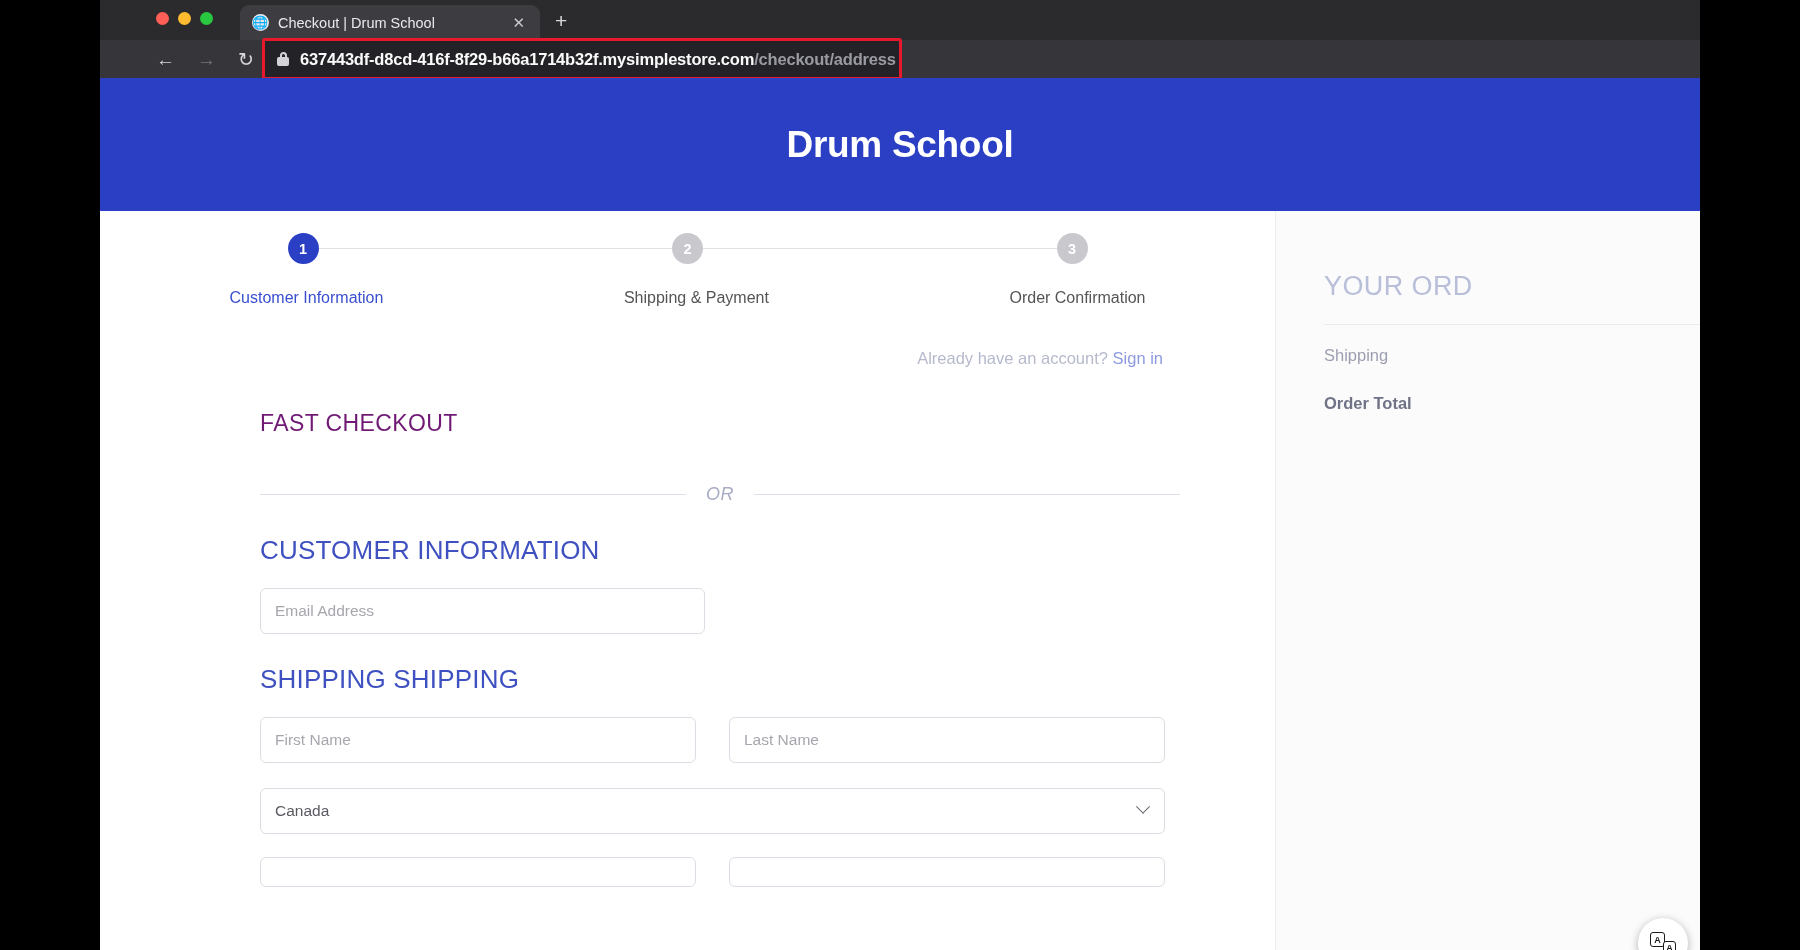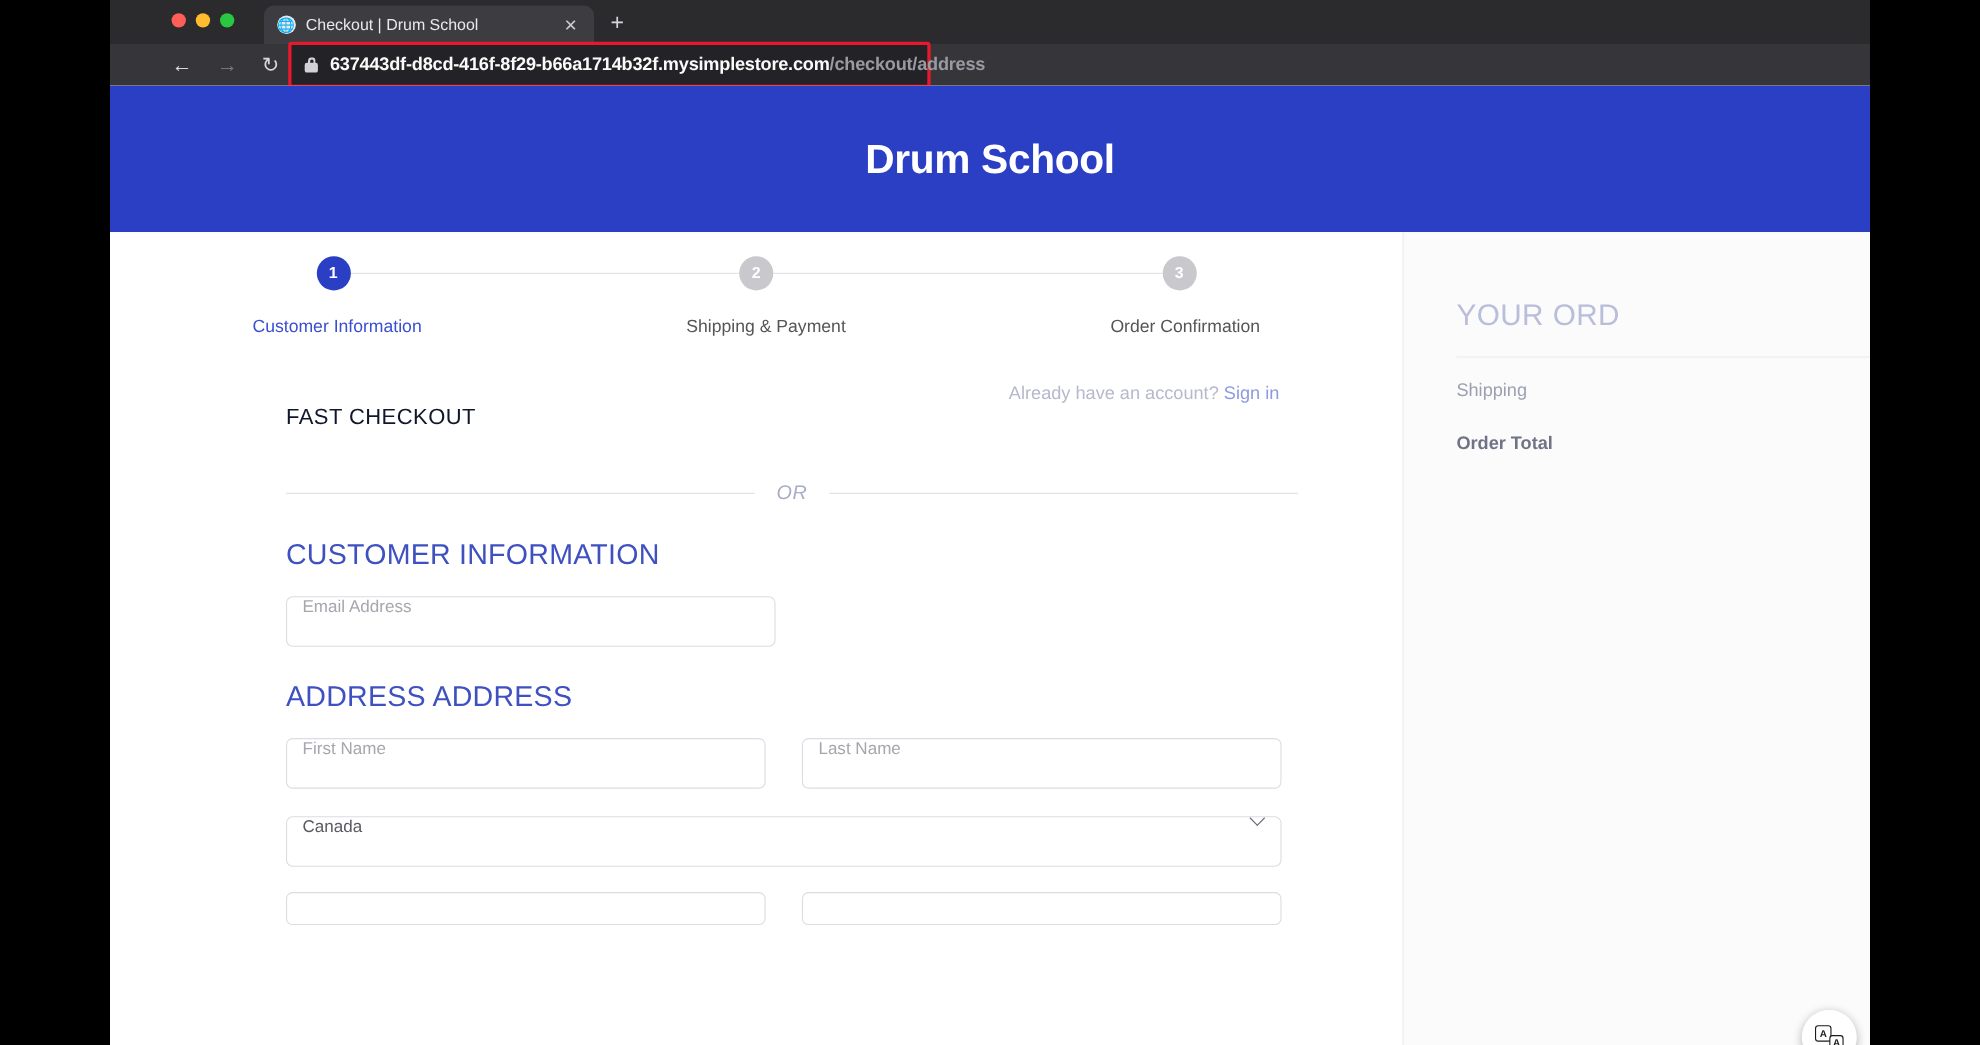--- a/index.html
+++ b/index.html
@@ -51,21 +51,21 @@
   
   .toolbar {
     position:relative; height:38px; background:#35353a;
     display:flex; align-items:center; padding-left:56px; gap:22px;
   }
   .navbtn { color:#d7d7dc; font-size:19px; line-height:1; }
   .navbtn.fwd { color:#76767d; }
 
   .omnibox-wrap {
     position:absolute; left:162px; top:-2px;
-    width:584px; height:42px;
+    width:640px; height:42px;
     border:3px solid #e8192c; border-radius:3px;
     background:#232327;
     display:flex; align-items:center; padding:0 12px; gap:11px;
   }
   .lock { width:12px; height:14px; position:relative; flex:0 0 auto; }
   .lock .body { position:absolute; bottom:0; left:0; width:12px; height:9px; background:#d2d2d7; border-radius:2px; }
   .lock .shackle { position:absolute; top:0; left:2.5px; width:7px; height:7px;
      border:2px solid #d2d2d7; border-bottom:none; border-radius:4px 4px 0 0; }
   .url { font-size:16.5px; font-weight:bold; white-space:nowrap; letter-spacing:-.2px; }
   .url .host { color:#fafafa; }
@@ -118,21 +118,21 @@
   
   .signin-row {
     margin:42px 0 0 0; padding-right:112px;
     text-align:right; font-size:16.5px; color:#b6b9cc;
   }
   .signin-row .link { color:#8e9ae0; }
 
   
   .section-wrap { padding:0 0 0 160px; }
   .fast-checkout {
-    font-size:20px; color:#0f172a;
+    margin-top:42px; font-size:23px; color:#701a75;
     letter-spacing:.4px; font-weight:400;
   }
 
   .or-row {
     margin-top:47px; width:920px;
     display:flex; align-items:center; gap:20px;
   }
   .or-line { flex:1 1 auto; height:1px; background:#dddfe8; }
   .or-text { font-size:18px; color:#a8acc4; font-style:italic; letter-spacing:.5px; }
 
@@ -140,21 +140,21 @@
     margin-top:30px; font-size:26px; color:#3f51c0;
     letter-spacing:.2px; font-weight:400;
   }
   .sec-title.shipping { margin-top:30px; }
 
   
   .field-row { display:flex; gap:33px; margin-top:22px; width:920px; }
   .field {
     position:relative; height:46px; border:1px solid #dcdce4;
     border-radius:6px; background:#fff;
-    display:flex; align-items:flex-start; padding:0 14px;
+    display:flex; align-items:center; padding:0 14px;
     font-size:15.5px; color:#a6a6ae;
   }
   .field.f-email { width:445px; }
   .field.f-phone { width:442px; }
   .field.f-first { width:436px; }
   .field.f-last  { width:436px; }
   .field .opt { font-size:11.5px; color:#a6a6ae; margin-left:5px; }
 
   .field.select-field {
     width:905px; margin-top:25px; color:#5a5a62;
@@ -283,21 +283,21 @@
             </div>
 
             <div class="sec-title">CUSTOMER INFORMATION</div>
 
             <div class="field-row">
               <div class="field f-email">
                 <span>Email Address</span>
               </div>
             </div>
 
-            <div class="sec-title shipping">ADDRESS ADDRESS</div>
+            <div class="sec-title shipping">SHIPPING SHIPPING</div>
 
             <div class="field-row">
               <div class="field f-first">
                 <span>First Name</span>
               </div>
               <div class="field f-last">
                 <span>Last Name</span>
               </div>
             </div>
 

